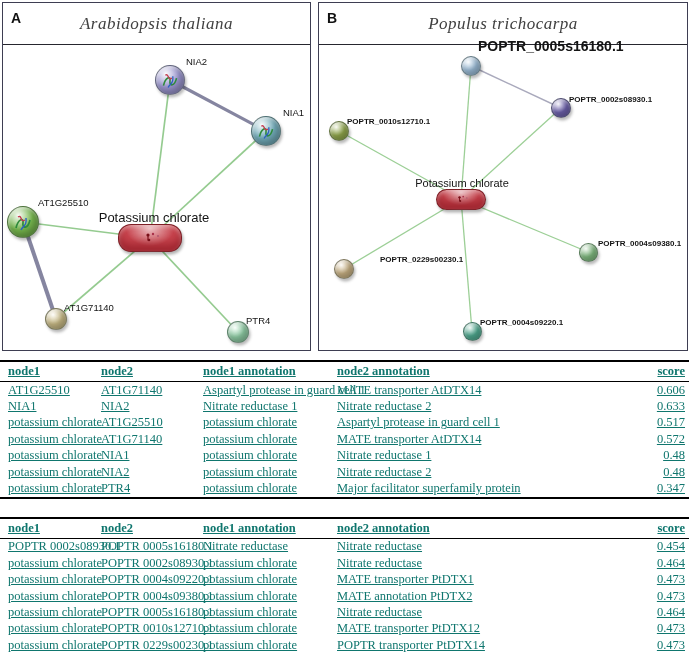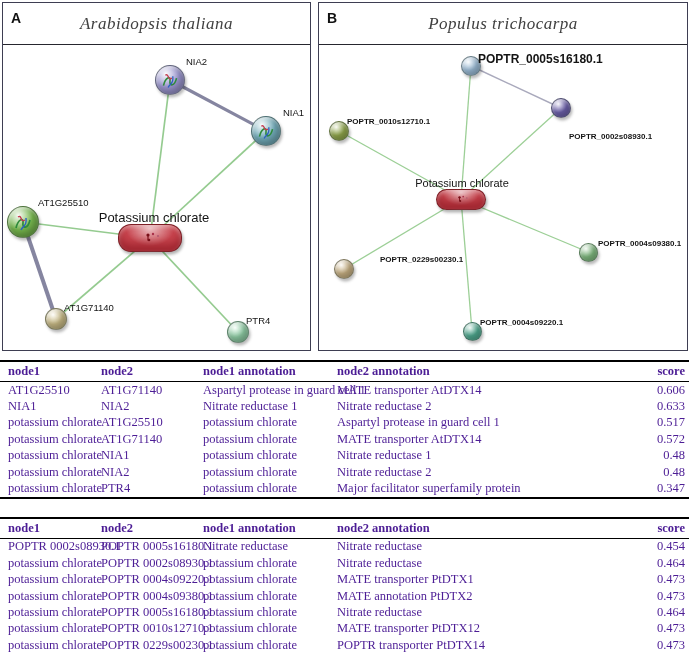--- a/index.html
+++ b/index.html
@@ -21,22 +21,22 @@
   .pill{border-radius:13px;border:1px solid rgba(112,24,30,.85);
         box-shadow:inset 0 -7px 9px rgba(110,0,12,.45),inset 0 2px 4px rgba(255,255,255,.45),
                    1.5px 2.5px 3px rgba(0,0,0,.3);}
   .node svg{position:absolute;left:0;top:0;width:100%;height:100%;}
   .nlabel{position:absolute;white-space:nowrap;color:#141414;font-family:"Liberation Sans",sans-serif;}
   .nlabel.b{font-weight:bold;}
   .nlabel.c{transform:translateX(-50%);}
   
   #tables{position:absolute;left:0;top:360px;width:690px;}
   table.ftable{border-collapse:collapse;table-layout:fixed;width:689px;
-               font-family:"Liberation Serif",serif;color:#4c1d95;
-               border-top:2.2px solid #000;border-bottom:2.2px solid #000;}
+               font-family:"Liberation Serif",serif;color:#0f766e;
+               border-top:2.2px solid #000;border-bottom:2.2px solid #000;text-decoration:underline;}
   table.ftable + table.ftable{margin-top:18px;}
   .ftable th{font-size:12.5px;font-weight:bold;text-align:left;height:19px;
              border-bottom:1.7px solid #000;padding:0;white-space:nowrap;}
   .ftable td{font-size:12.5px;height:16.4px;padding:0;white-space:nowrap;overflow:visible;}
   .ftable th:first-child,.ftable td:first-child{padding-left:8px;}
   .ftable th:last-child,.ftable td:last-child{text-align:right;padding-right:4px;}
 </style>
 </head>
 <body>
 
@@ -105,23 +105,23 @@
           <circle cx="38" cy="11" r="1" fill="#b05870"></circle>
           <rect x="27.4" y="10.5" width="1.2" height="5" fill="#7a0f18"></rect>
         </svg>
       </div>
       <div class="nlabel c" style="left: 154px; top: 210px; font-size: 13px;">Potassium chlorate</div>
       <div class="node sphere" style="left: 45px; top: 308px; width: 22px; height: 22px; background: radial-gradient(circle at 35% 28%, rgba(255, 255, 255, 0.95), rgba(255, 255, 255, 0) 50%), rgb(211, 196, 141);"></div>
       <div class="nlabel" style="left: 64px; top: 302px; font-size: 9.5px;">AT1G71140</div>
       <div class="node sphere" style="left: 227px; top: 321px; width: 22px; height: 22px; background: radial-gradient(circle at 35% 28%, rgba(255, 255, 255, 0.95), rgba(255, 255, 255, 0) 50%), rgb(151, 216, 174);"></div>
       <div class="nlabel" style="left: 246px; top: 315px; font-size: 9.5px;">PTR4</div>
       <div class="node sphere" style="left: 461px; top: 56px; width: 20px; height: 20px; background: radial-gradient(circle at 35% 28%, rgba(255, 255, 255, 0.95), rgba(255, 255, 255, 0) 50%), rgb(166, 201, 230);"></div>
-      <div class="nlabel b" style="left: 478px; top: 52px; font-size: 12px;">POPTR_0005s16180.1</div>
+      <div class="nlabel b" style="left: 478px; top: 38px; font-size: 14px;">POPTR_0005s16180.1</div>
       <div class="node sphere" style="left: 551px; top: 98px; width: 20px; height: 20px; background: radial-gradient(circle at 35% 28%, rgba(255, 255, 255, 0.95), rgba(255, 255, 255, 0) 50%), rgb(117, 104, 184);"></div>
-      <div class="nlabel b" style="left: 569px; top: 95px; font-size: 8px; margin-top: 37px;">POPTR_0002s08930.1</div>
+      <div class="nlabel b" style="left: 569px; top: 95px; font-size: 8px;">POPTR_0002s08930.1</div>
       <div class="node sphere" style="left: 329px; top: 121px; width: 20px; height: 20px; background: radial-gradient(circle at 35% 28%, rgba(255, 255, 255, 0.95), rgba(255, 255, 255, 0) 50%), rgb(156, 180, 82);"></div>
       <div class="nlabel b" style="left: 347px; top: 117px; font-size: 8px;">POPTR_0010s12710.1</div>
       <div class="node pill" style="left: 436px; top: 188.5px; width: 50px; height: 21px; background: radial-gradient(at 50% 14%, rgba(255, 255, 255, 0.65), rgba(255, 255, 255, 0) 55%), rgb(199, 67, 77);">
         <svg viewBox="0 0 60 26">
           <circle cx="28" cy="10" r="1.6" fill="#7a0f18"></circle>
           <circle cx="33" cy="9" r="1.2" fill="#a8324a"></circle>
           <circle cx="29" cy="15" r="1.3" fill="#7a0f18"></circle>
           <circle cx="38" cy="11" r="1" fill="#b05870"></circle>
           <rect x="27.4" y="10.5" width="1.2" height="5" fill="#7a0f18"></rect>
         </svg>

